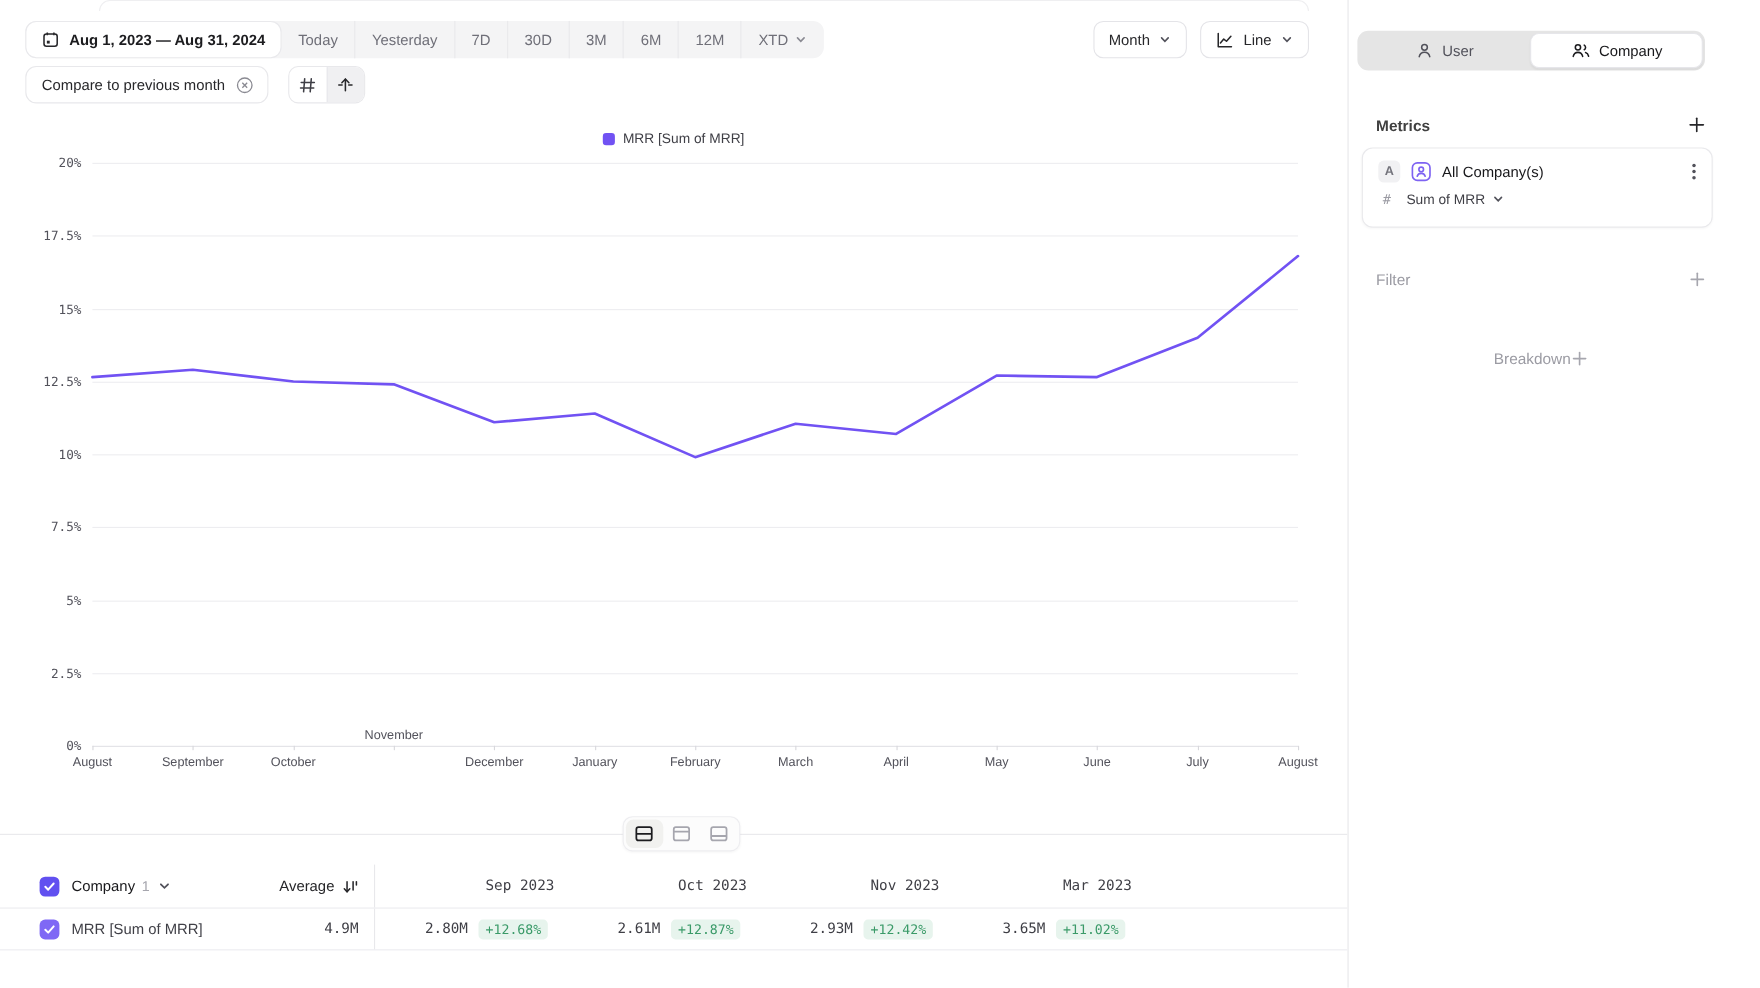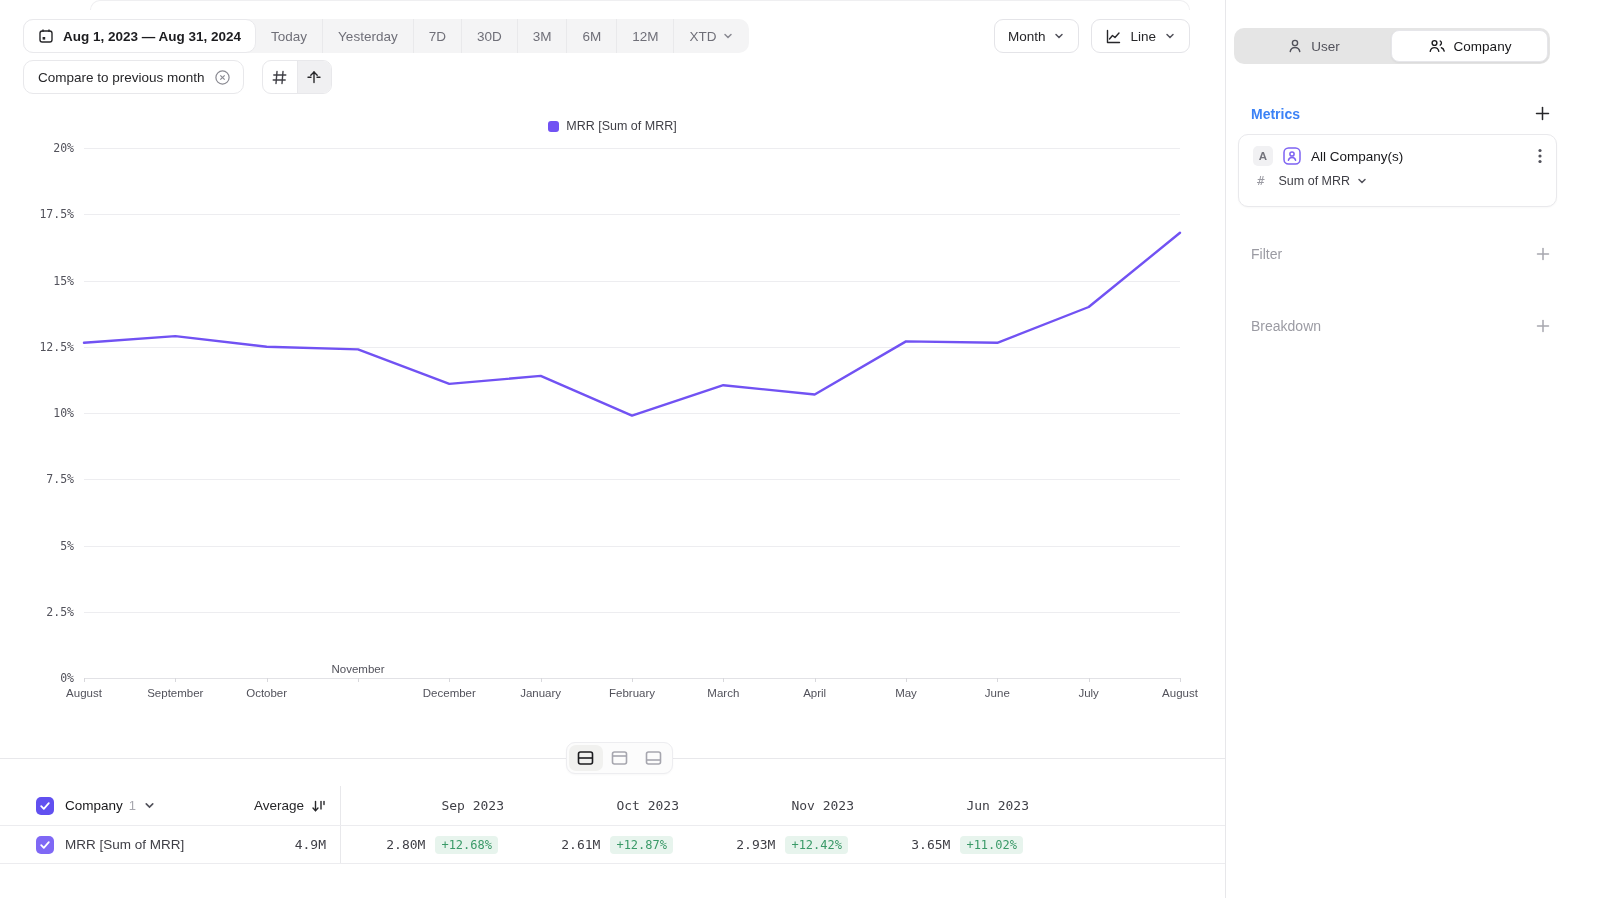--- a/index.html
+++ b/index.html
@@ -66,21 +66,21 @@
   .row-label { margin-left:11px; font-size:13.5px; color:#3f3f46; }
   .row-avg { margin-left:auto; padding-right:14px; font-size:13px; color:#3f3f46; }
   .val { font-size:13px; color:#3f3f46; }
   .delta { font-size:12px; color:#3a9a68; background:#e7f4ed; padding:2px 6px; border-radius:4px; }
 
   
   .seg-toggle { position:absolute; left:8px; top:28px; width:316px; height:36px; background:#e5e5e5; border-radius:10px; display:flex; padding:2px; }
   .seg { flex:1; display:flex; align-items:center; justify-content:center; gap:8px; font-size:13.5px; color:#52525b; border-radius:8px; cursor:pointer; }
   .seg.active { background:#fff; border:1px solid #e6e6ea; box-shadow:0 1px 2px rgba(0,0,0,0.05); color:#18181b; font-weight:500; }
   .side-head { position:absolute; left:25px; width:300px; display:flex; align-items:center; justify-content:space-between; }
-  .side-head .title { font-size:14px; font-weight:700; color:#3b82f6; }
+  .side-head .title { font-size:14px; font-weight:700; color:#404040; }
   .side-head .title.muted { color:#9b9ba3; font-weight:500; }
   .metric-card { position:absolute; left:12px; top:134px; width:319px; height:73px; background:#fff; border:1px solid #e9e9ec; border-radius:10px; box-shadow:0 1px 2px rgba(0,0,0,0.03); padding:11px 12px 0 14px; }
   .mc-row1 { display:flex; align-items:center; }
   .mc-letter { width:20px; height:20px; border-radius:5px; background:#f1f1f3; color:#74747c; font-size:11.5px; font-weight:600; display:flex; align-items:center; justify-content:center; }
   .mc-entity-icon { margin-left:9px; }
   .mc-name { margin-left:9px; font-size:13.5px; font-weight:500; color:#18181b; }
   .mc-kebab { margin-left:auto; cursor:pointer; display:flex; padding:2px; }
   .mc-row2 { display:flex; align-items:center; margin-top:7px; padding-left:4px; }
   .mc-hash { font-size:12.5px; color:#9b9ba3; }
   .mc-agg { margin-left:14px; font-size:12.5px; font-weight:500; color:#3f3f46; }
@@ -306,21 +306,21 @@
                 <line x1="10" y1="2.5" x2="10" y2="10"></line>
                   <line x1="13" y1="2.5" x2="13" y2="5.5"></line>
               </svg>
             </span>
           </div>
         </div>
         <div class="mcols">
           <div class="mcol hdrcol mono">Sep 2023</div>
           <div class="mcol hdrcol mono">Oct 2023</div>
           <div class="mcol hdrcol mono">Nov 2023</div>
-          <div class="mcol hdrcol mono">Jun 2023</div>
+          <div class="mcol hdrcol mono">Mar 2023</div>
         </div>
       </div>
 
       <div class="trow datarow">
         <div class="cell-entity">
           <div class="checkbox row">
             <svg width="12" height="12" viewBox="0 0 12 12" fill="none" stroke="#fff" stroke-width="1.8" stroke-linecap="round" stroke-linejoin="round">
                 <path d="M2.2 6.2l2.6 2.6 5-5.6"></path>
               </svg>
           </div>
@@ -416,21 +416,21 @@
     <div class="side-head" style="top:246px;">
       <span class="title muted">Filter</span>
       <span class="plus">
         <svg width="16" height="16" viewBox="0 0 16 16" fill="none" stroke="#a6a6ae" stroke-width="1.5" stroke-linecap="round">
             <line x1="8" y1="2.5" x2="8" y2="13.5"></line>
             <line x1="2.5" y1="8" x2="13.5" y2="8"></line>
           </svg>
       </span>
     </div>
 
-    <div class="side-head" style="top:318px;">
+    <div class="side-head" style="top:318px;justify-content:center;">
       <span class="title muted">Breakdown</span>
       <span class="plus">
         <svg width="16" height="16" viewBox="0 0 16 16" fill="none" stroke="#a6a6ae" stroke-width="1.5" stroke-linecap="round">
             <line x1="8" y1="2.5" x2="8" y2="13.5"></line>
             <line x1="2.5" y1="8" x2="13.5" y2="8"></line>
           </svg>
       </span>
     </div>
   </div>
 </div>

